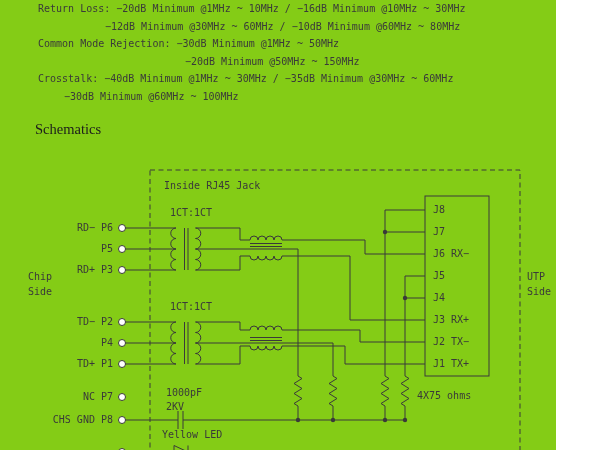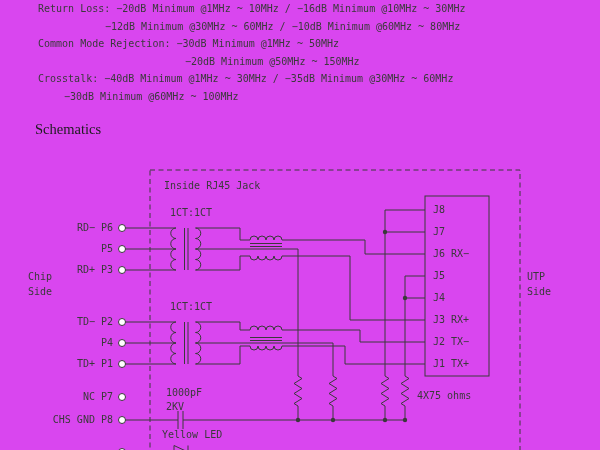--- a/index.html
+++ b/index.html
@@ -1,20 +1,20 @@
 <!DOCTYPE html>
 <html><head>
 <meta charset="utf-8">
 <style>
   html,body{margin:0;padding:0;}
   body{
     width:600px;height:450px;background:#ffffff;overflow:hidden;
     font-family:"DejaVu Sans Mono", monospace;
   }
-  #page{position:relative;width:600px;height:450px;background:#d946ef;text-align:right;}
+  #page{position:relative;width:556px;height:450px;background:#84cc16;text-align:right;}
   svg{display:block;}
 </style>
 </head>
 <body>
 
 <div id="page">
 <svg width="600" height="450" viewBox="0 0 600 450">
 
   <g font-family="DejaVu Sans Mono, monospace" font-size="10" fill="#3a3a3a">
     <text x="38" y="12">Return Loss: −20dB Minimum @1MHz ~ 10MHz / −16dB Minimum @10MHz ~ 30MHz</text>

